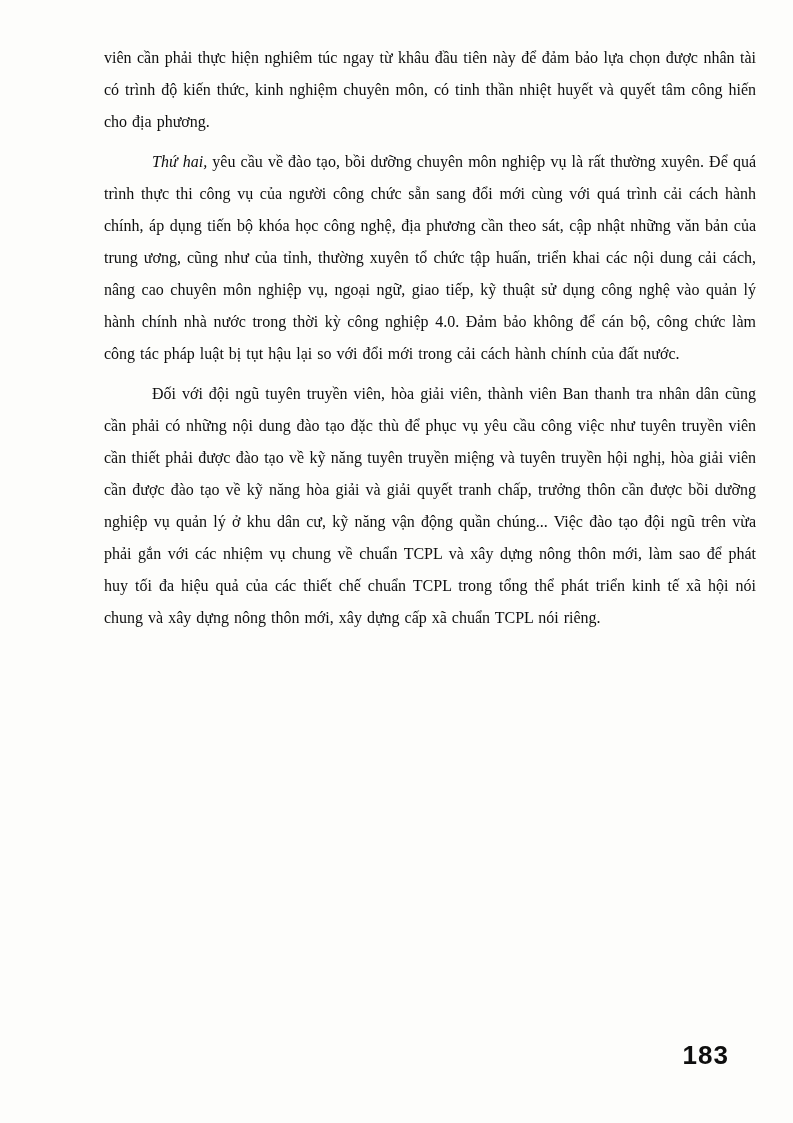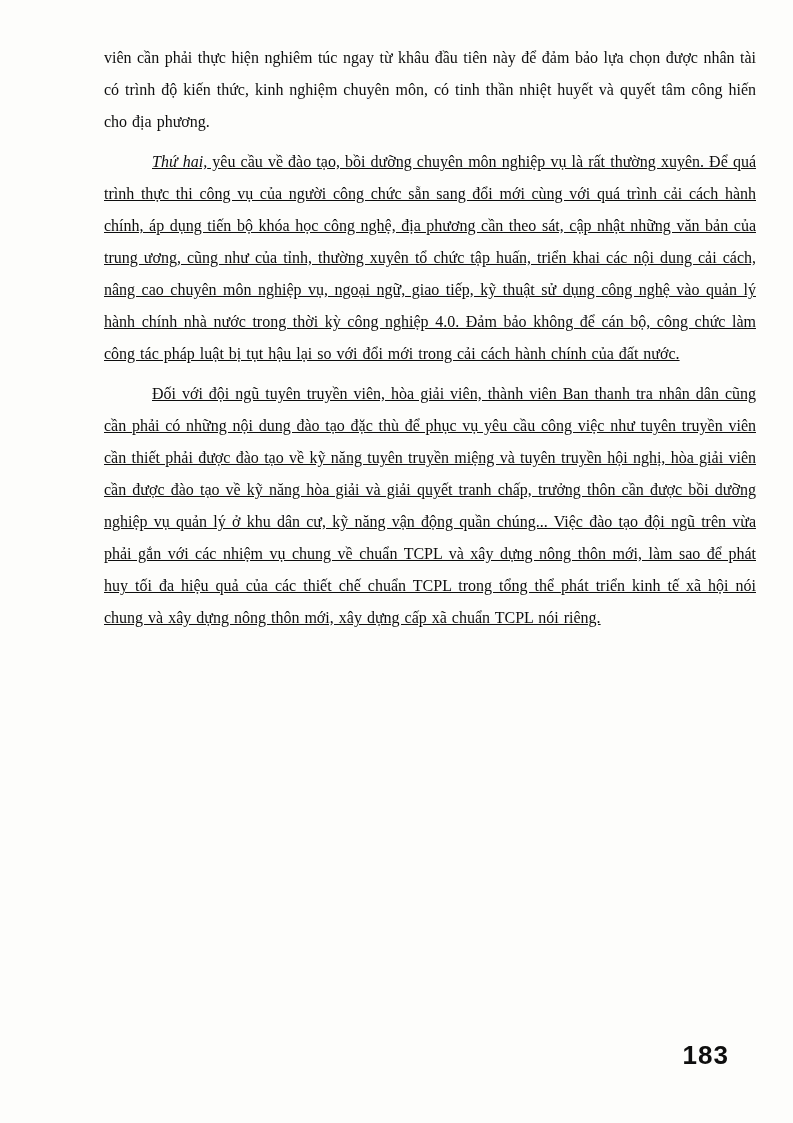--- a/index.html
+++ b/index.html
@@ -26,21 +26,20 @@
     text-align: justify;
     text-justify: inter-word;
     margin-left: 32px;
   }
   .para {
     margin: 0 0 8px 0;
     word-spacing: 1px;
   }
   .para.indent {
     text-indent: 48px;
-    text-decoration: underline;
   }
   .lead {
     font-style: italic;
   }
   .page-number {
     position: absolute;
     top: 1040px;
     right: 64px;
     font-family: "Liberation Sans", sans-serif;
     font-size: 26px;

